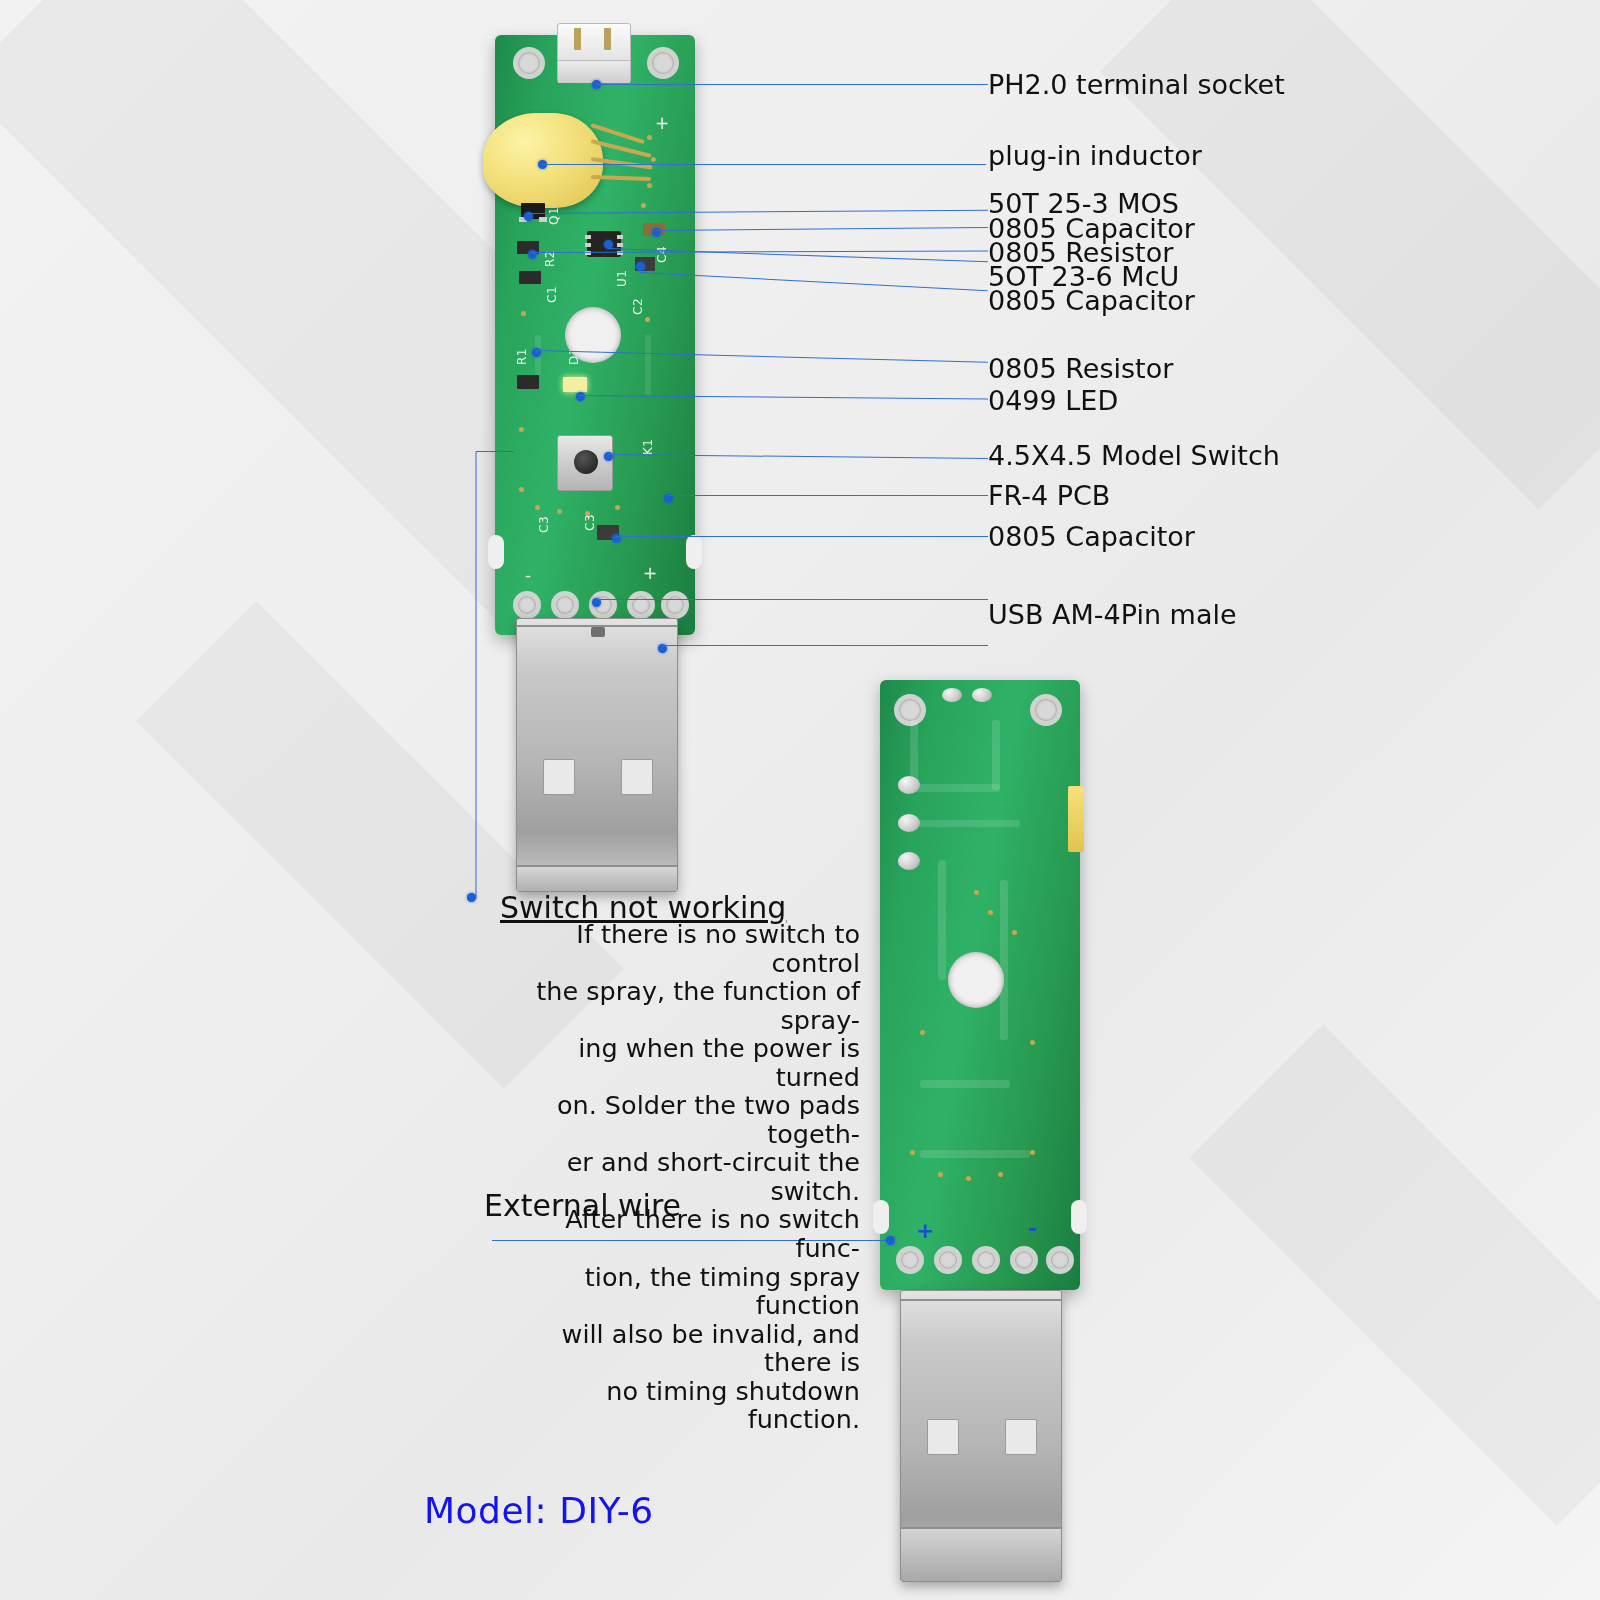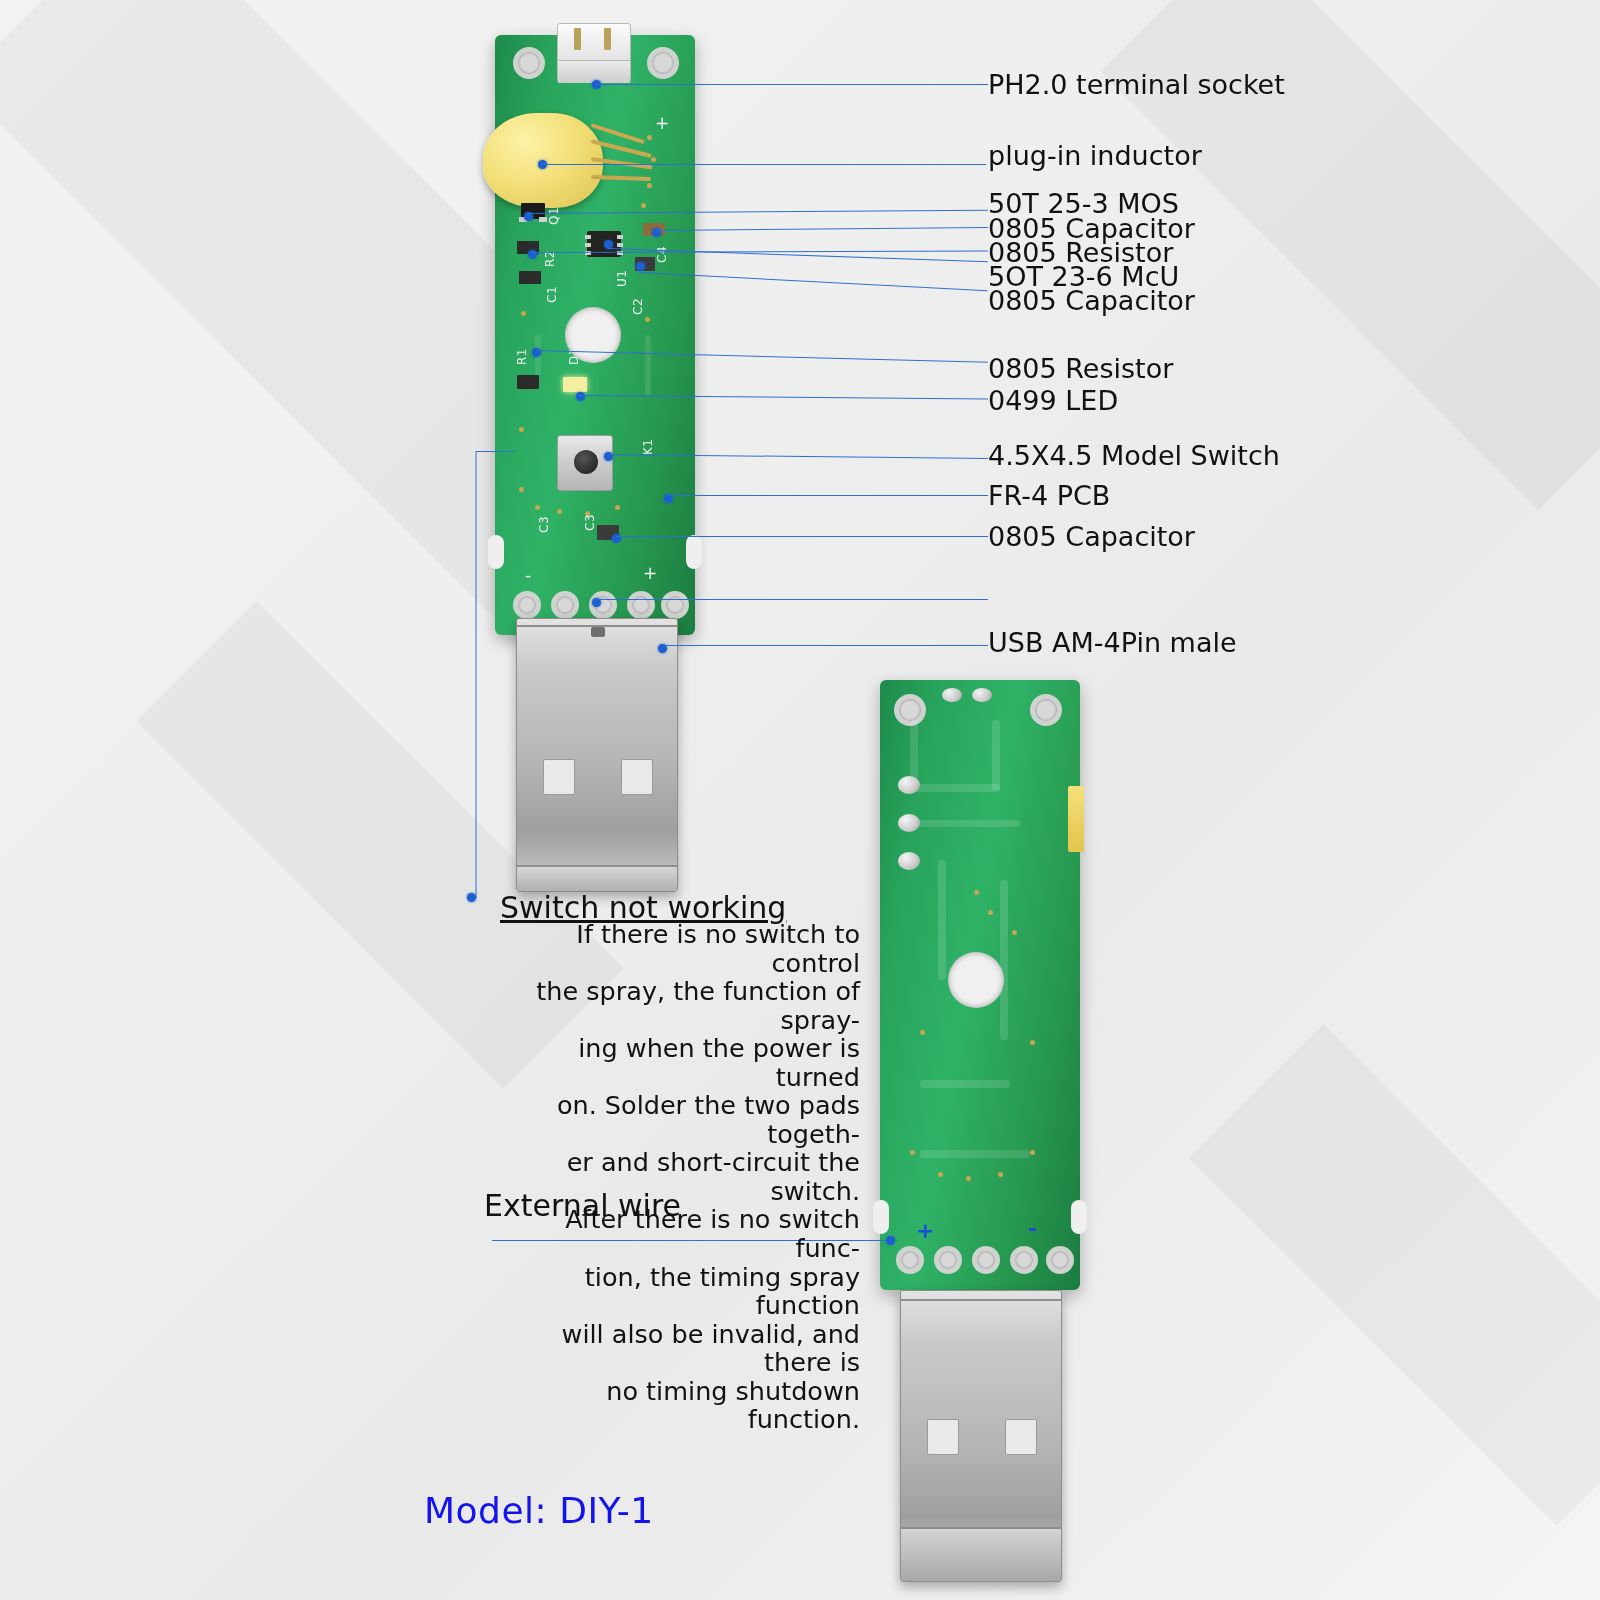--- a/index.html
+++ b/index.html
@@ -452,21 +452,21 @@
 
   <div class="dot" style="left:612px; top:534px;"></div>
   <div class="leader" style="left:616px; top:536px; width:372px;"></div>
   <div class="label" style="left:988px; top:522px;">0805 Capacitor</div>
 
   <div class="dot" style="left:592px; top:598px;"></div>
   <div class="leader" style="left:596px; top:599px; width:392px;"></div>
 
   <div class="dot" style="left:658px; top:644px;"></div>
   <div class="leader" style="left:662px; top:645px; width:326px;"></div>
-  <div class="label" style="left:988px; top:628px;">USB AM-4Pin male</div>
+  <div class="label" style="left:988px; top:600px;">USB AM-4Pin male</div>
 
   <div class="leader" style="left:476px; top:451px; width:38px;"></div>
   <div class="leader" style="left:476px; top:451px; width:447px; transform:rotate(90deg);"></div>
   <div class="dot" style="left:467px; top:893px;"></div>
 
   <div class="leader" style="left:492px; top:1240px; width:400px;"></div>
   <div class="dot" style="left:886px; top:1236px;"></div>
 
   <div class="note-title" style="left:500px; top:890px;text-decoration:underline;">Switch not working</div>
   <div class="note-body" style="left:500px; top:920px; width:360px;">If there is no switch to control
@@ -474,15 +474,15 @@
 ing when the power is turned
 on. Solder the two pads togeth-
 er and short-circuit the switch.
 After there is no switch func-
 tion, the timing spray function
 will also be invalid, and there is
 no timing shutdown function.</div>
 
   <div class="note-title" style="left:484px; top:1188px;">External wire</div>
 
-  <div class="model" style="left:424px; top:1490px;">Model: DIY-1</div>
+  <div class="model" style="left:424px; top:1490px;">Model: DIY-6</div>
 
 </div>
 
 </body></html>

